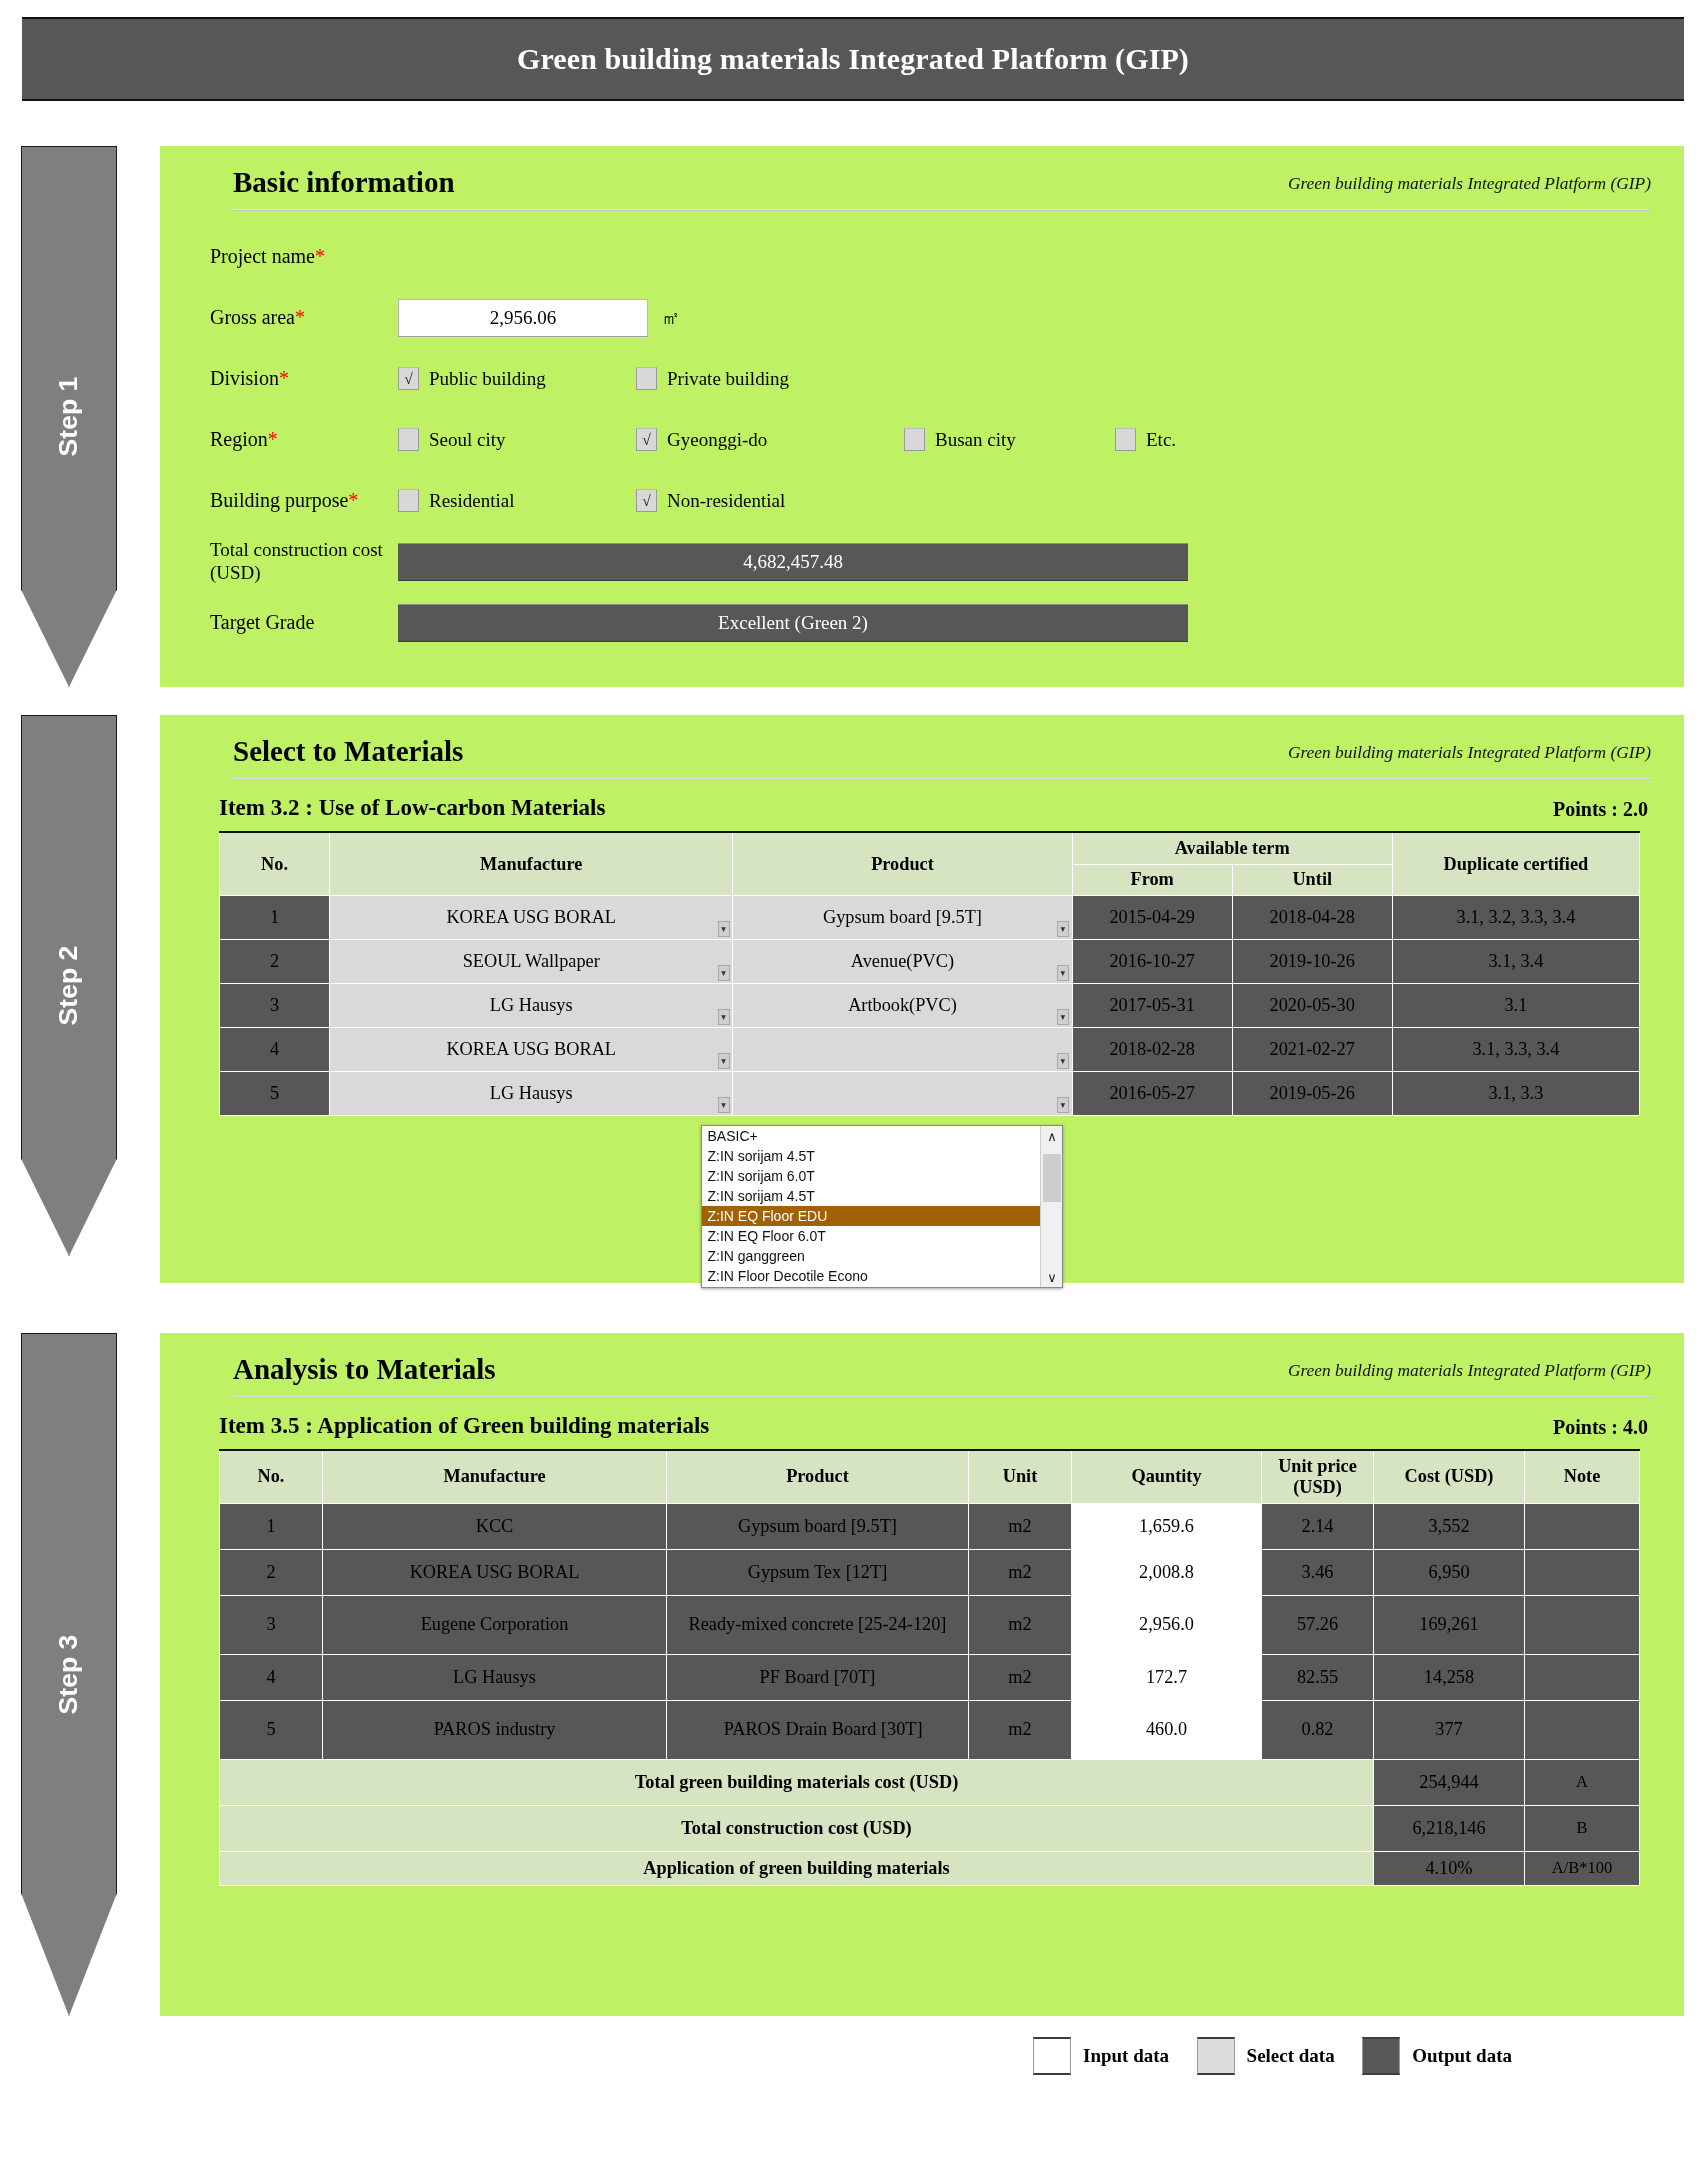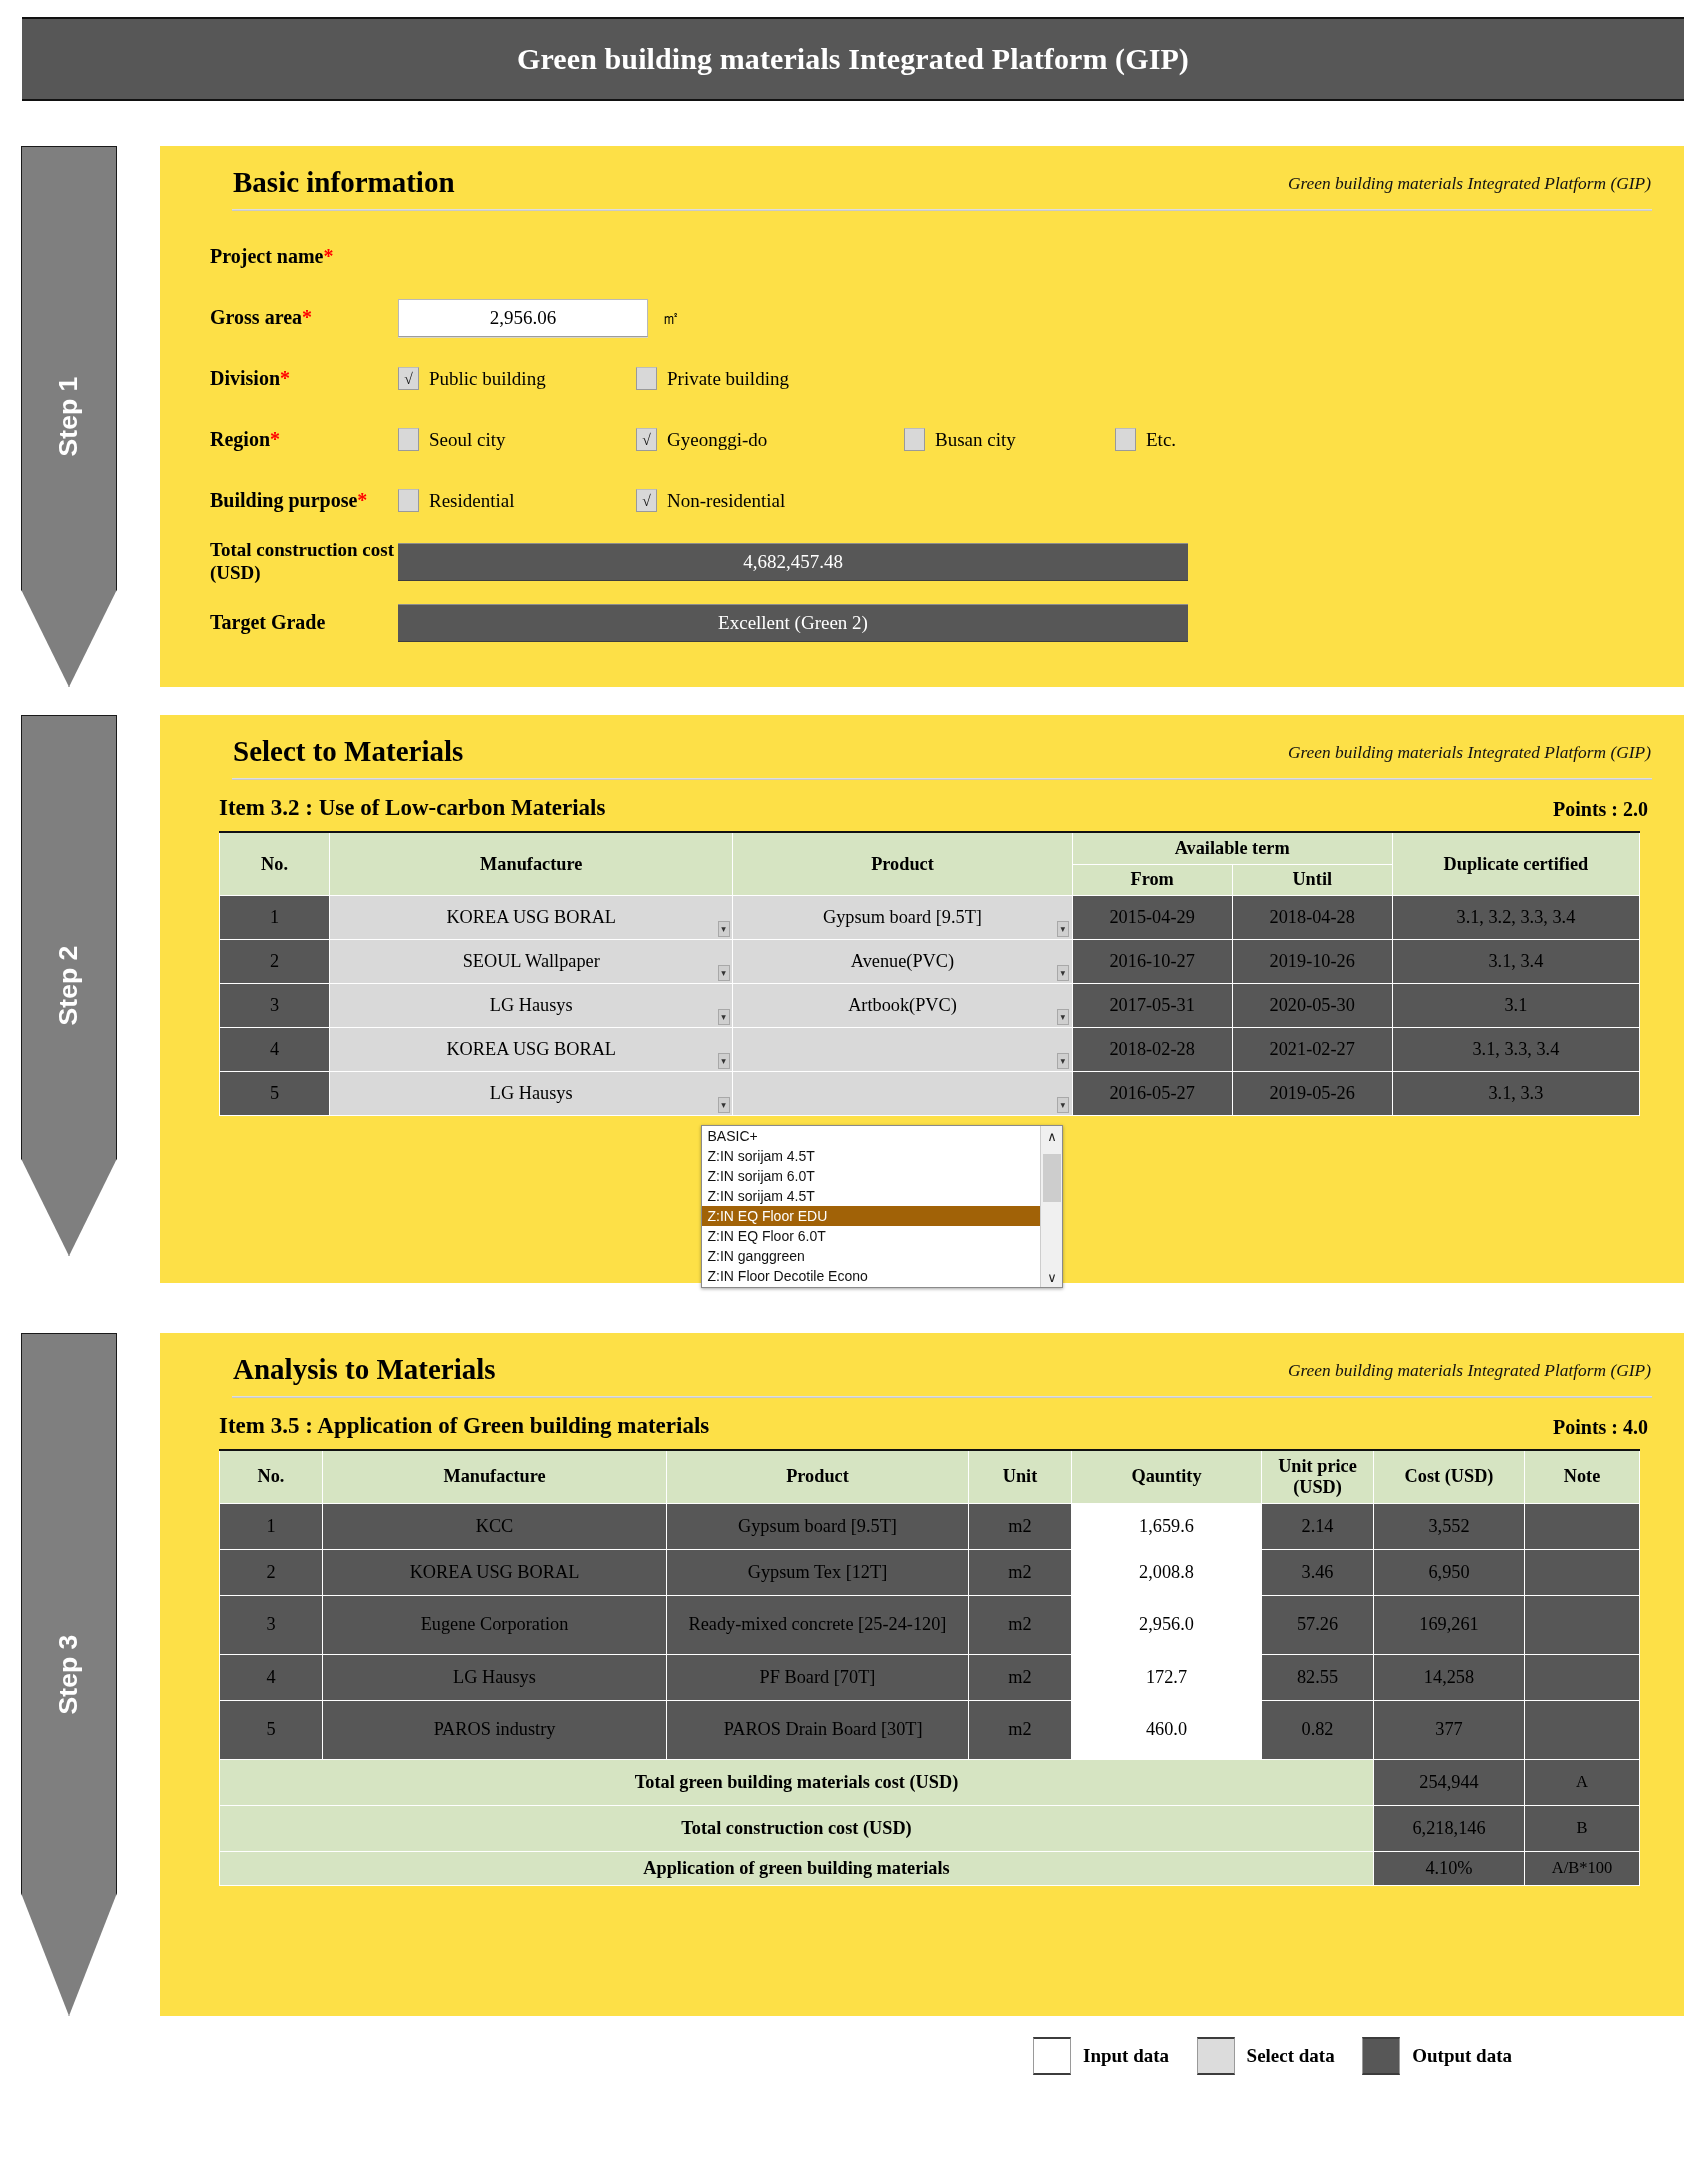--- a/index.html
+++ b/index.html
@@ -35,21 +35,21 @@
     transform: rotate(-90deg);
     color:#ffffff; font-size:26.6px; font-weight:bold; white-space:nowrap;
     font-family:"Liberation Sans","DejaVu Sans",sans-serif;
   }
   #step1 { left:21px; top:146px; width:96px; height:541px; }
   #step2 { left:21px; top:715px; width:96px; height:541px; }
   #step3 { left:21px; top:1333px; width:96px; height:683px; }
 
   
   .panel {
-    position:absolute; background:#fde047;
+    position:absolute; background:#bef264;
     border-left:1.4px solid #ffffff;
   }
   #panel1 { left:159px; top:146px; width:1525px; height:541px; }
   #panel2 { left:159px; top:715px; width:1525px; height:568px; }
   #panel3 { left:159px; top:1333px; width:1525px; height:683px; }
 
   .panel-head {
     position:relative; padding:20px 33px 0 73px;
     display:flex; align-items:flex-end; justify-content:space-between;
   }
@@ -58,21 +58,21 @@
   .panel-rule {
     margin:10px 32px 0 72px; height:1.8px; background:#c9c9c9;
     border-top:0.5px solid #dedede;
   }
 
   
   .form { padding:15.6px 0 0 0; }
   .frow { display:flex; align-items:center; margin:0 0 0 0; height:61px; }
   .flabel {
     width:238px; text-align:left; padding-left:50px; font-size:20px;
-    font-weight:bold; color:#000; line-height:1.18;
+    font-weight:normal; color:#000; line-height:1.18;
   }
   .flabel .req { color:#ff0000; font-size:20px; }
   .fin-wrap { display:flex; align-items:center; }
   .textbox {
     background:#ffffff; border:0.9px solid #b9b9b9; border-bottom-color:#9d9d9d;
     box-shadow: 0 0.9px 0 #d6d6d6;
     height:38px; display:flex; align-items:center; justify-content:center;
     font-size:19px; color:#000;
   }
   .tb-long { width:790px; }

